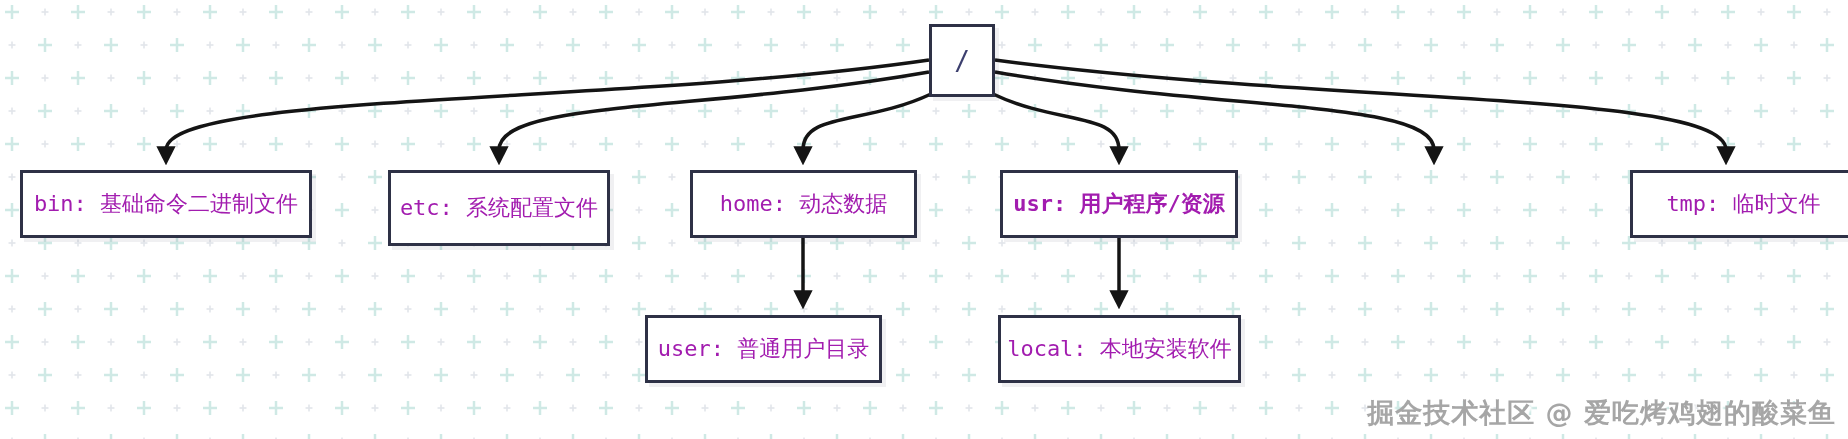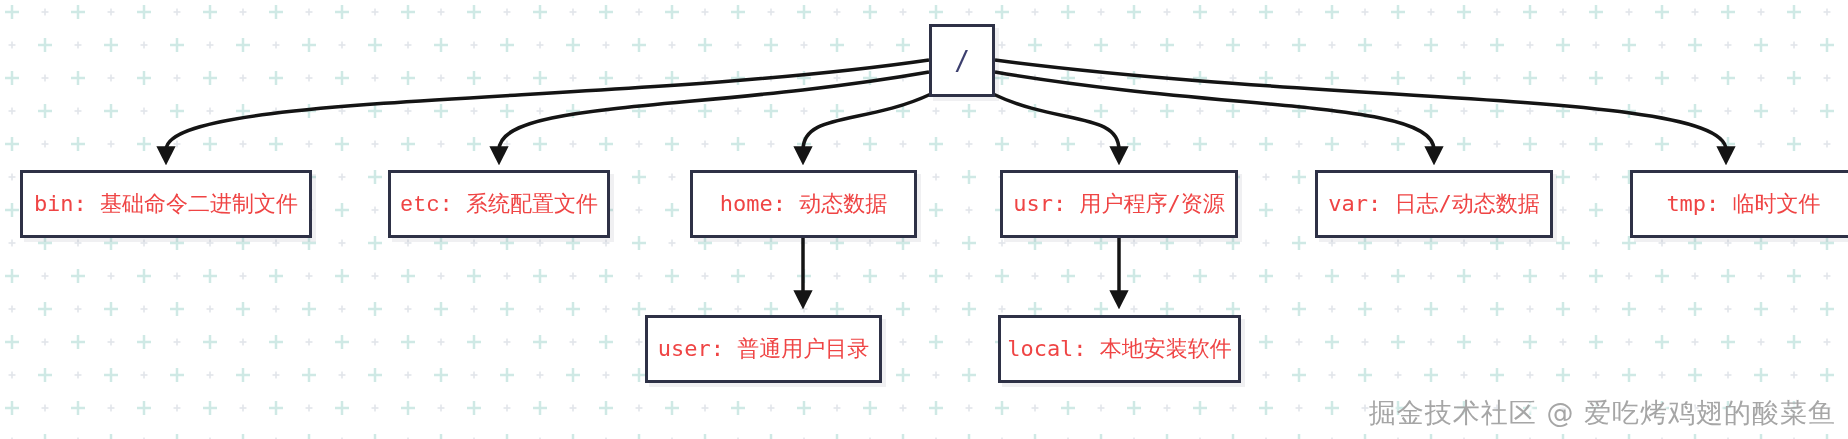--- a/index.html
+++ b/index.html
@@ -24,44 +24,44 @@
   .node {
     position: absolute;
     box-sizing: border-box;
     background: #ffffff;
     border: 3px solid #2e3146;
     box-shadow: 4px 4px 0 rgba(46, 49, 70, 0.07);
     display: flex;
     align-items: center;
     justify-content: center;
     font-size: 22px;
-    color: #ef4444;
+    color: #a21caf;
     white-space: nowrap;
     z-index: 2;
   }
   .node-root {
     left: 929px; top: 24px; width: 66px; height: 73px;
     font-size: 26px;
     color: #3c3f6e;
   }
   .node-bin   { left: 20px;   top: 170px; width: 292px; height: 68px; }
-  .node-etc   { left: 388px;  top: 170px; width: 222px; height: 68px; font-family: Liberation Mono, monospace; }
+  .node-etc   { left: 388px;  top: 170px; width: 222px; height: 76px; }
   .node-home  { left: 690px;  top: 170px; width: 227px; height: 68px; }
-  .node-usr   { left: 1000px; top: 170px; width: 238px; height: 68px; }
+  .node-usr   { left: 1000px; top: 170px; width: 238px; height: 68px; font-weight: bold; }
   .node-var   { left: 1315px; top: 170px; width: 238px; height: 68px; }
   .node-tmp   { left: 1630px; top: 170px; width: 227px; height: 68px; text-align: center; }
   .node-user  { left: 645px;  top: 315px; width: 237px; height: 68px; }
   .node-local { left: 998px;  top: 315px; width: 243px; height: 68px; }
   .watermark {
     position: absolute;
     right: 12px;
     bottom: 8px;
     font-family: "DejaVu Sans", "Liberation Sans", sans-serif;
     font-size: 27px;
-    font-weight: normal;
+    font-weight: bold;
     color: #a6a6a6;
     text-shadow: 2px 2px 1px #ffffff, 3px 3px 2px rgba(255,255,255,0.9);
     letter-spacing: 1px;
     z-index: 3;
     white-space: nowrap;
   }
   svg.layer { z-index: 1; }
 </style>
 </head>
 <body>
@@ -104,20 +104,19 @@
       <path d="M 1119,238 L 1119,294"></path>
     </g>
   </svg>
 
   <div class="node node-root">/</div>
 
   <div class="node node-bin">bin: 基础命令二进制文件</div>
   <div class="node node-etc">etc: 系统配置文件</div>
   <div class="node node-home">home: 动态数据</div>
   <div class="node node-usr">usr: 用户程序/资源</div>
-  <div class="node node-var">var: 日志/动态数据</div>
   <div class="node node-tmp">tmp: 临时文件</div>
 
   <div class="node node-user">user: 普通用户目录</div>
   <div class="node node-local">local: 本地安装软件</div>
 
   <div class="watermark">掘金技术社区 @ 爱吃烤鸡翅的酸菜鱼</div>
 </div>
 
 </body></html>

